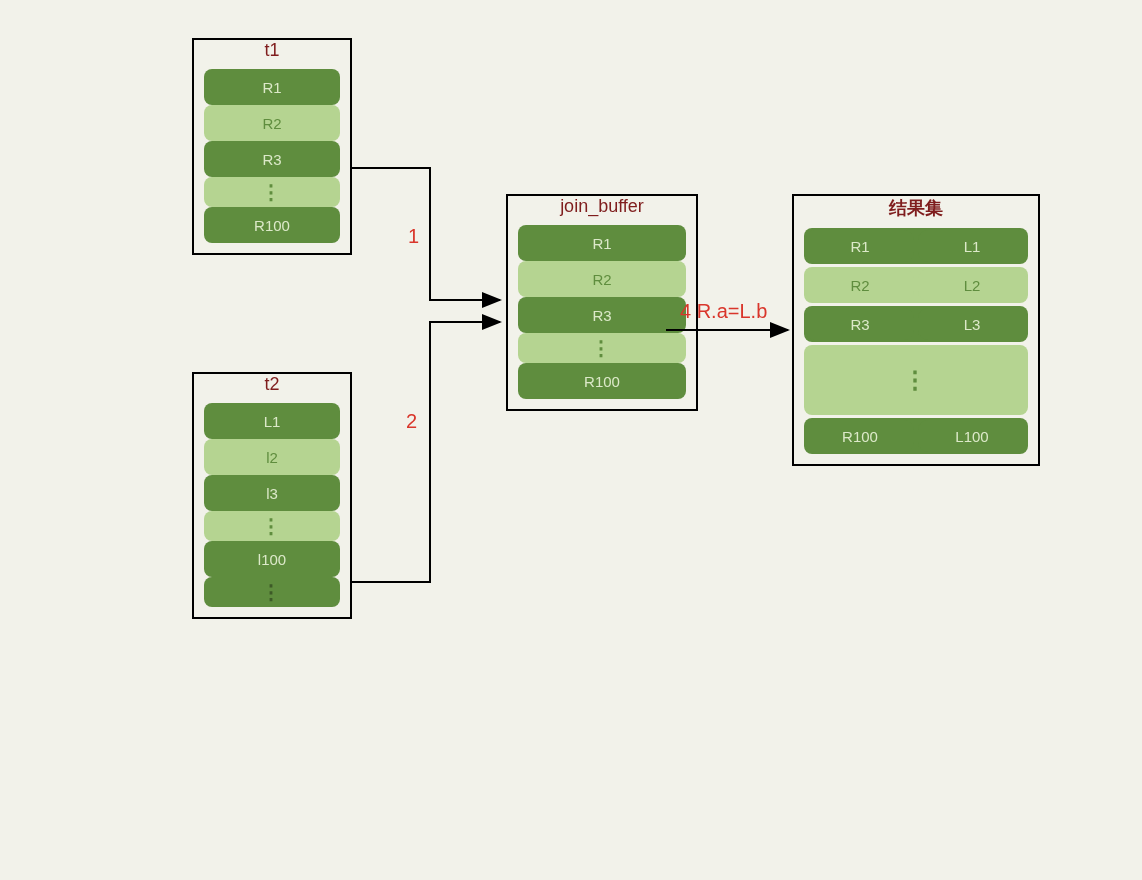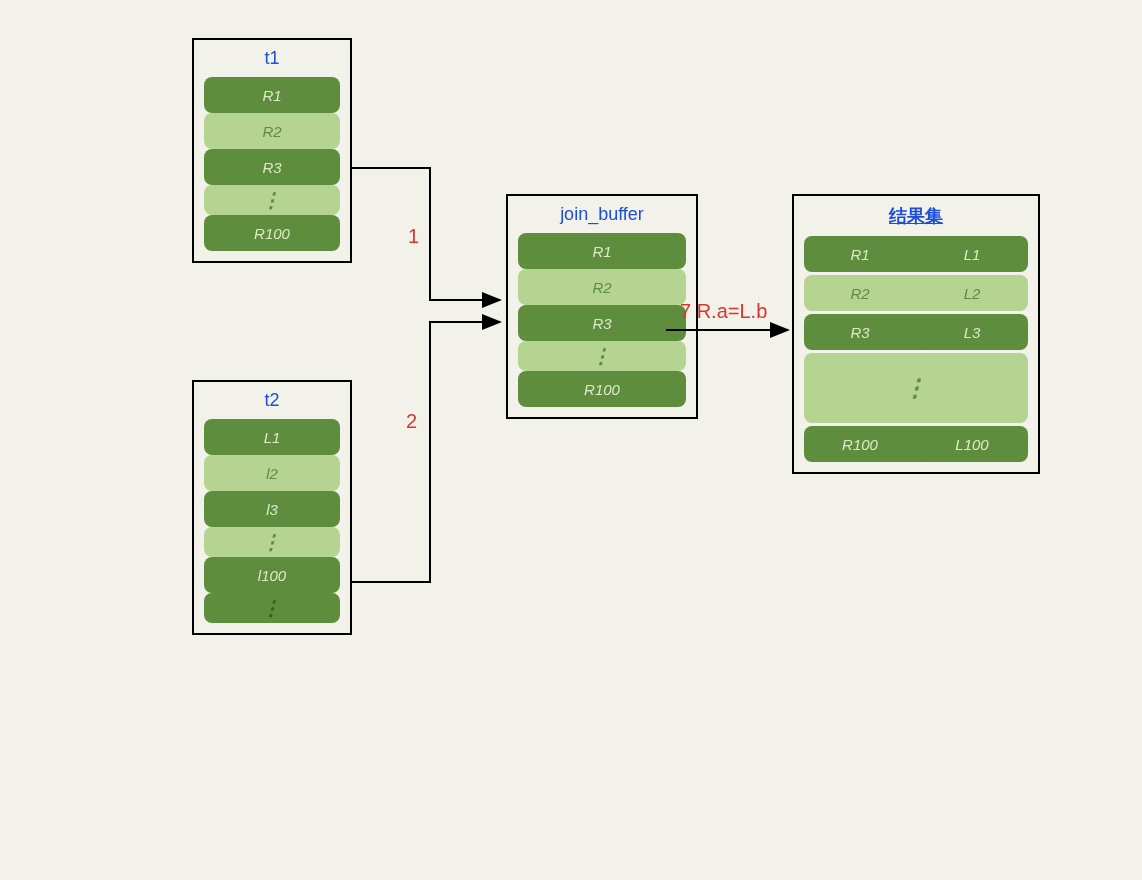--- a/index.html
+++ b/index.html
@@ -12,29 +12,27 @@
     overflow: hidden;
   }
   .box {
     position: absolute;
     border: 2px solid #000;
     background: transparent;
   }
   .box-title {
     text-align: center;
     font-size: 18px;
-    color: #1d4ed8;
-    padding-top: 8px;
+    color: #7f1d1d;
     margin-bottom: 8px;
   }
   .box-body {
     padding: 0 10px 10px 10px;
     display: flex;
     flex-direction: column;
-    font-style: italic;
   }
   .row {
     border-radius: 8px;
     height: 36px;
     display: flex;
     align-items: center;
     justify-content: center;
     font-size: 15px;
   }
   .row.dark { background: #5f8d3e; color: #dce9c9; }
@@ -106,21 +104,21 @@
   <div class="box-title">t1</div>
   <div class="box-body">
     <div class="row dark">R1</div>
     <div class="row light">R2</div>
     <div class="row dark">R3</div>
     <div class="dots light">⋮</div>
     <div class="row dark">R100</div>
   </div>
 </div>
 
-<div class="box" style="left:192px; top:380px; width:160px;">
+<div class="box" style="left:192px; top:372px; width:160px;">
   <div class="box-title">t2</div>
   <div class="box-body">
     <div class="row dark">L1</div>
     <div class="row light">l2</div>
     <div class="row dark">l3</div>
     <div class="dots light">⋮</div>
     <div class="row dark">l100</div>
     <div class="dots dark">⋮</div>
   </div>
 </div>
@@ -130,21 +128,21 @@
   <div class="box-body">
     <div class="row dark">R1</div>
     <div class="row light">R2</div>
     <div class="row dark">R3</div>
     <div class="dots light">⋮</div>
     <div class="row dark">R100</div>
   </div>
 </div>
 
 <div class="box" style="left:792px; top:194px; width:248px;">
-  <div class="box-title" style="font-weight:bold; font-family: SimHei, 'Microsoft YaHei', sans-serif; text-decoration: underline;">结果集</div>
+  <div class="box-title" style="font-weight:bold; font-family: SimHei, 'Microsoft YaHei', sans-serif;">结果集</div>
   <div class="box-body" style="gap:3px;">
     <div class="pair dark">
       <div class="half">R1</div>
       <div class="half">L1</div>
     </div>
     <div class="pair light">
       <div class="half">R2</div>
       <div class="half">L2</div>
     </div>
     <div class="pair dark">
@@ -168,13 +166,13 @@
 
   <path d="M 352 168 L 430 168 L 430 300 L 500 300" stroke="#000" stroke-width="2" fill="none" marker-end="url(#arrowhead)"></path>
 
   <path d="M 352 582 L 430 582 L 430 322 L 500 322" stroke="#000" stroke-width="2" fill="none" marker-end="url(#arrowhead)"></path>
 
   <path d="M 666 330 L 788 330" stroke="#000" stroke-width="2" fill="none" marker-end="url(#arrowhead)"></path>
 </svg>
 
 <div class="edge-label" style="left:408px; top:225px;">1</div>
 <div class="edge-label" style="left:406px; top:410px;">2</div>
-<div class="edge-label" style="left:680px; top:300px;">7 R.a=L.b</div>
+<div class="edge-label" style="left:680px; top:300px;">4 R.a=L.b</div>
 
 </body></html>

